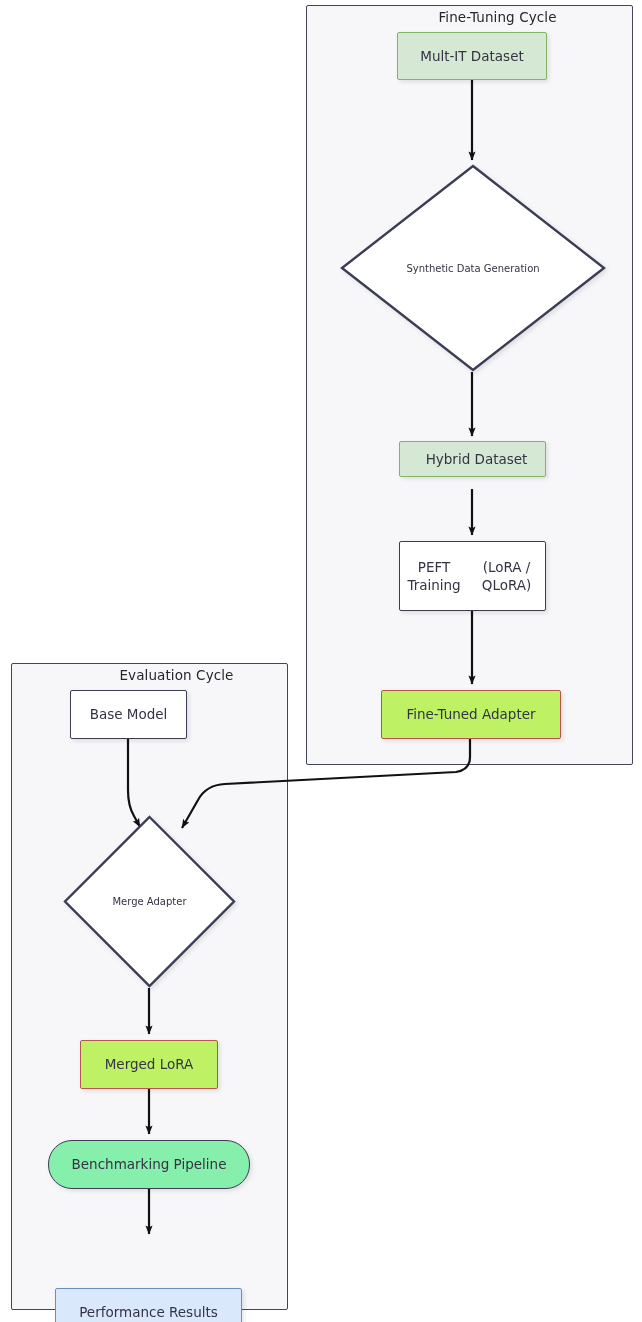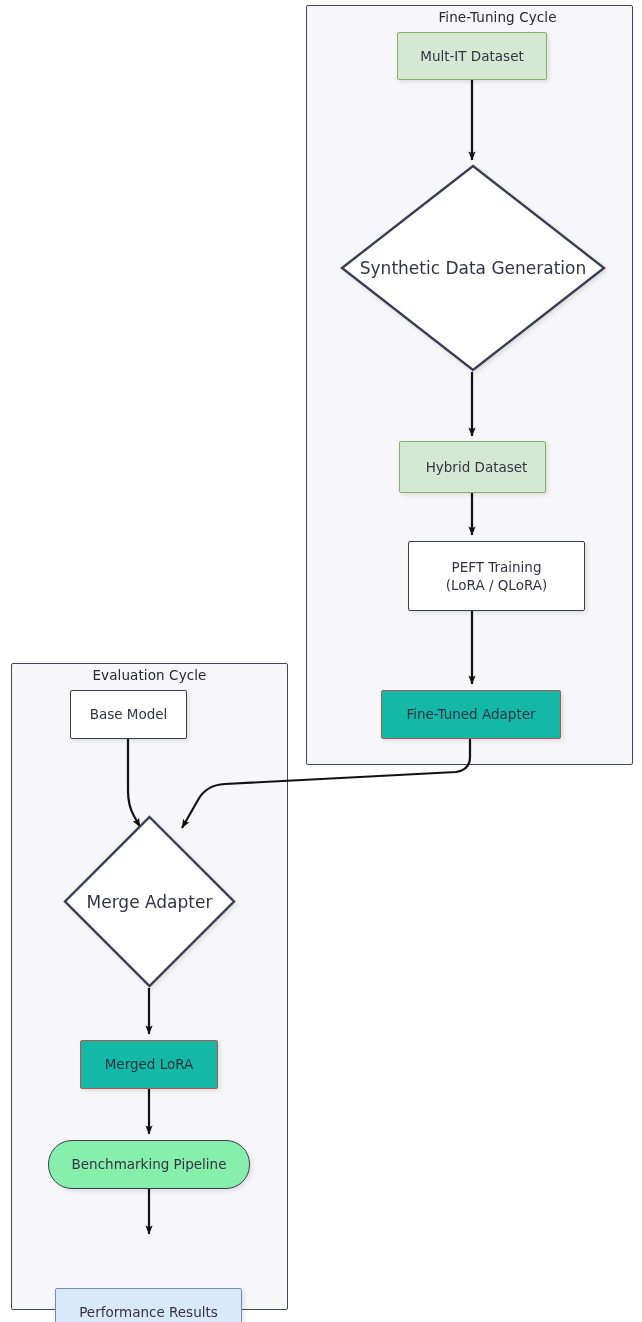--- a/index.html
+++ b/index.html
@@ -62,21 +62,21 @@
   .node-plain {
     background: #ffffff;
     border: 1.6px solid #3b3d54;
   }
   .node-green {
     background: #d5e8d4;
     border: 1.6px solid #82b366;
     justify-content: center;
   }
   .node-red {
-    background: #14b8a6;
+    background: #bef264;
     border: 1.6px solid #b85450;
     text-align: right;
   }
   .node-blue {
     background: #dae8fc;
     border: 1.6px solid #6c8ebf;
   }
   .node-round {
     background: #86efac;
     border: 1.8px solid #3b3d54;
@@ -94,36 +94,36 @@
     height: 100%;
   }
   .diamond-label {
     position: absolute;
     left: 0; top: 0;
     width: 100%;
     height: 100%;
     display: flex;
     align-items: center;
     justify-content: center;
-    font-size: 17px;
+    font-size: 10px;
     color: #333344;
     text-align: center;
     white-space: nowrap;
   }
 </style>
 </head>
 <body>
 
 <div id="canvas">
 
   <div class="subgraph" style="left:306px; top:5px; width:327px; height:760px;"></div>
   <div class="subgraph-title" style="left:306px; top:9px; width:383px;">Fine-Tuning Cycle</div>
 
   <div class="subgraph" style="left:11px; top:663px; width:277px; height:647px;"></div>
-  <div class="subgraph-title" style="left:11px; top:667px; width:277px;">Evaluation Cycle</div>
+  <div class="subgraph-title" style="left:11px; top:667px; width:277px;padding-left:27px;">Evaluation Cycle</div>
 
   <svg class="svg-layer" viewBox="0 0 642 1322" xmlns="http://www.w3.org/2000/svg">
     <defs>
       <marker id="arrowhead" markerWidth="10" markerHeight="8" refX="8.6" refY="4" orient="auto" markerUnits="userSpaceOnUse">
         <path d="M0,0.4 L9,4 L0,7.6 L1.8,4 Z" fill="#111111"></path>
       </marker>
     </defs>
 
     <path d="M472,80 L472,160" stroke="#111111" stroke-width="2.2" fill="none" marker-end="url(#arrowhead)"></path>
 
@@ -148,25 +148,25 @@
     <span>Mult-IT Dataset</span>
   </div>
 
   <div class="diamond-wrap" style="left:340px; top:164px; width:266px; height:208px;">
     <svg class="diamond-shape" viewBox="0 0 266 208" preserveAspectRatio="none">
       <polygon points="133,2 264,104 133,206 2,104" fill="#ffffff" stroke="#3b3d54" stroke-width="2.4" vector-effect="non-scaling-stroke"></polygon>
     </svg>
     <div class="diamond-label">Synthetic Data Generation</div>
   </div>
 
-  <div class="node node-green" style="left:399px; top:441px; width:147px; height:52px;padding-left:8px;">
+  <div class="node node-green" style="left:399px; top:441px; width:147px; height:36px;padding-left:8px;">
     <span>Hybrid Dataset</span>
   </div>
 
-  <div class="node node-plain" style="left:399px; top:541px; width:177px; height:70px; flex-direction:column;margin-left:9px;">
+  <div class="node node-plain" style="left:399px; top:541px; width:147px; height:70px; flex-direction:row;">
     <span>PEFT Training</span>
     <span>(LoRA / QLoRA)</span>
   </div>
 
   <div class="node node-red" style="left:381px; top:690px; width:180px; height:49px;">
     <span>Fine-Tuned Adapter</span>
   </div>
 
   <div class="node node-plain" style="left:70px; top:690px; width:117px; height:49px;">
     <span>Base Model</span>

